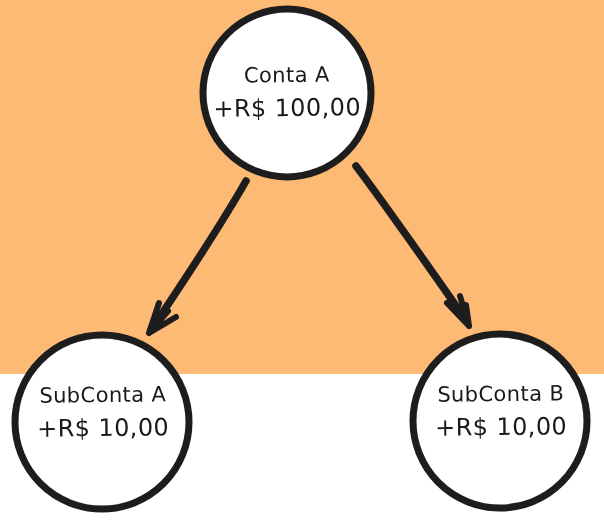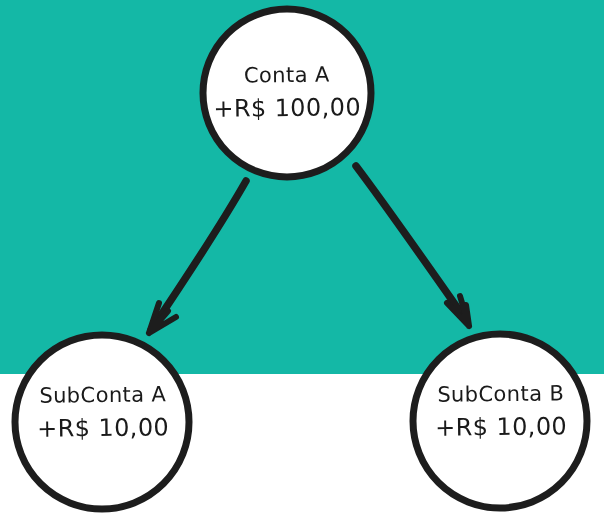--- a/index.html
+++ b/index.html
@@ -11,21 +11,21 @@
   body {
     width: 604px;
     height: 526px;
     font-family: "DejaVu Sans", sans-serif;
     overflow: hidden;
   }
   #diagram-root {
     position: relative;
     width: 604px;
     height: 374px;
-    background: #14b8a6;
+    background: #fdba74;
   }
   svg.canvas {
     position: absolute;
     top: 0;
     left: 0;
     width: 604px;
     height: 526px;
     display: block;
   }
   .node-circle {

